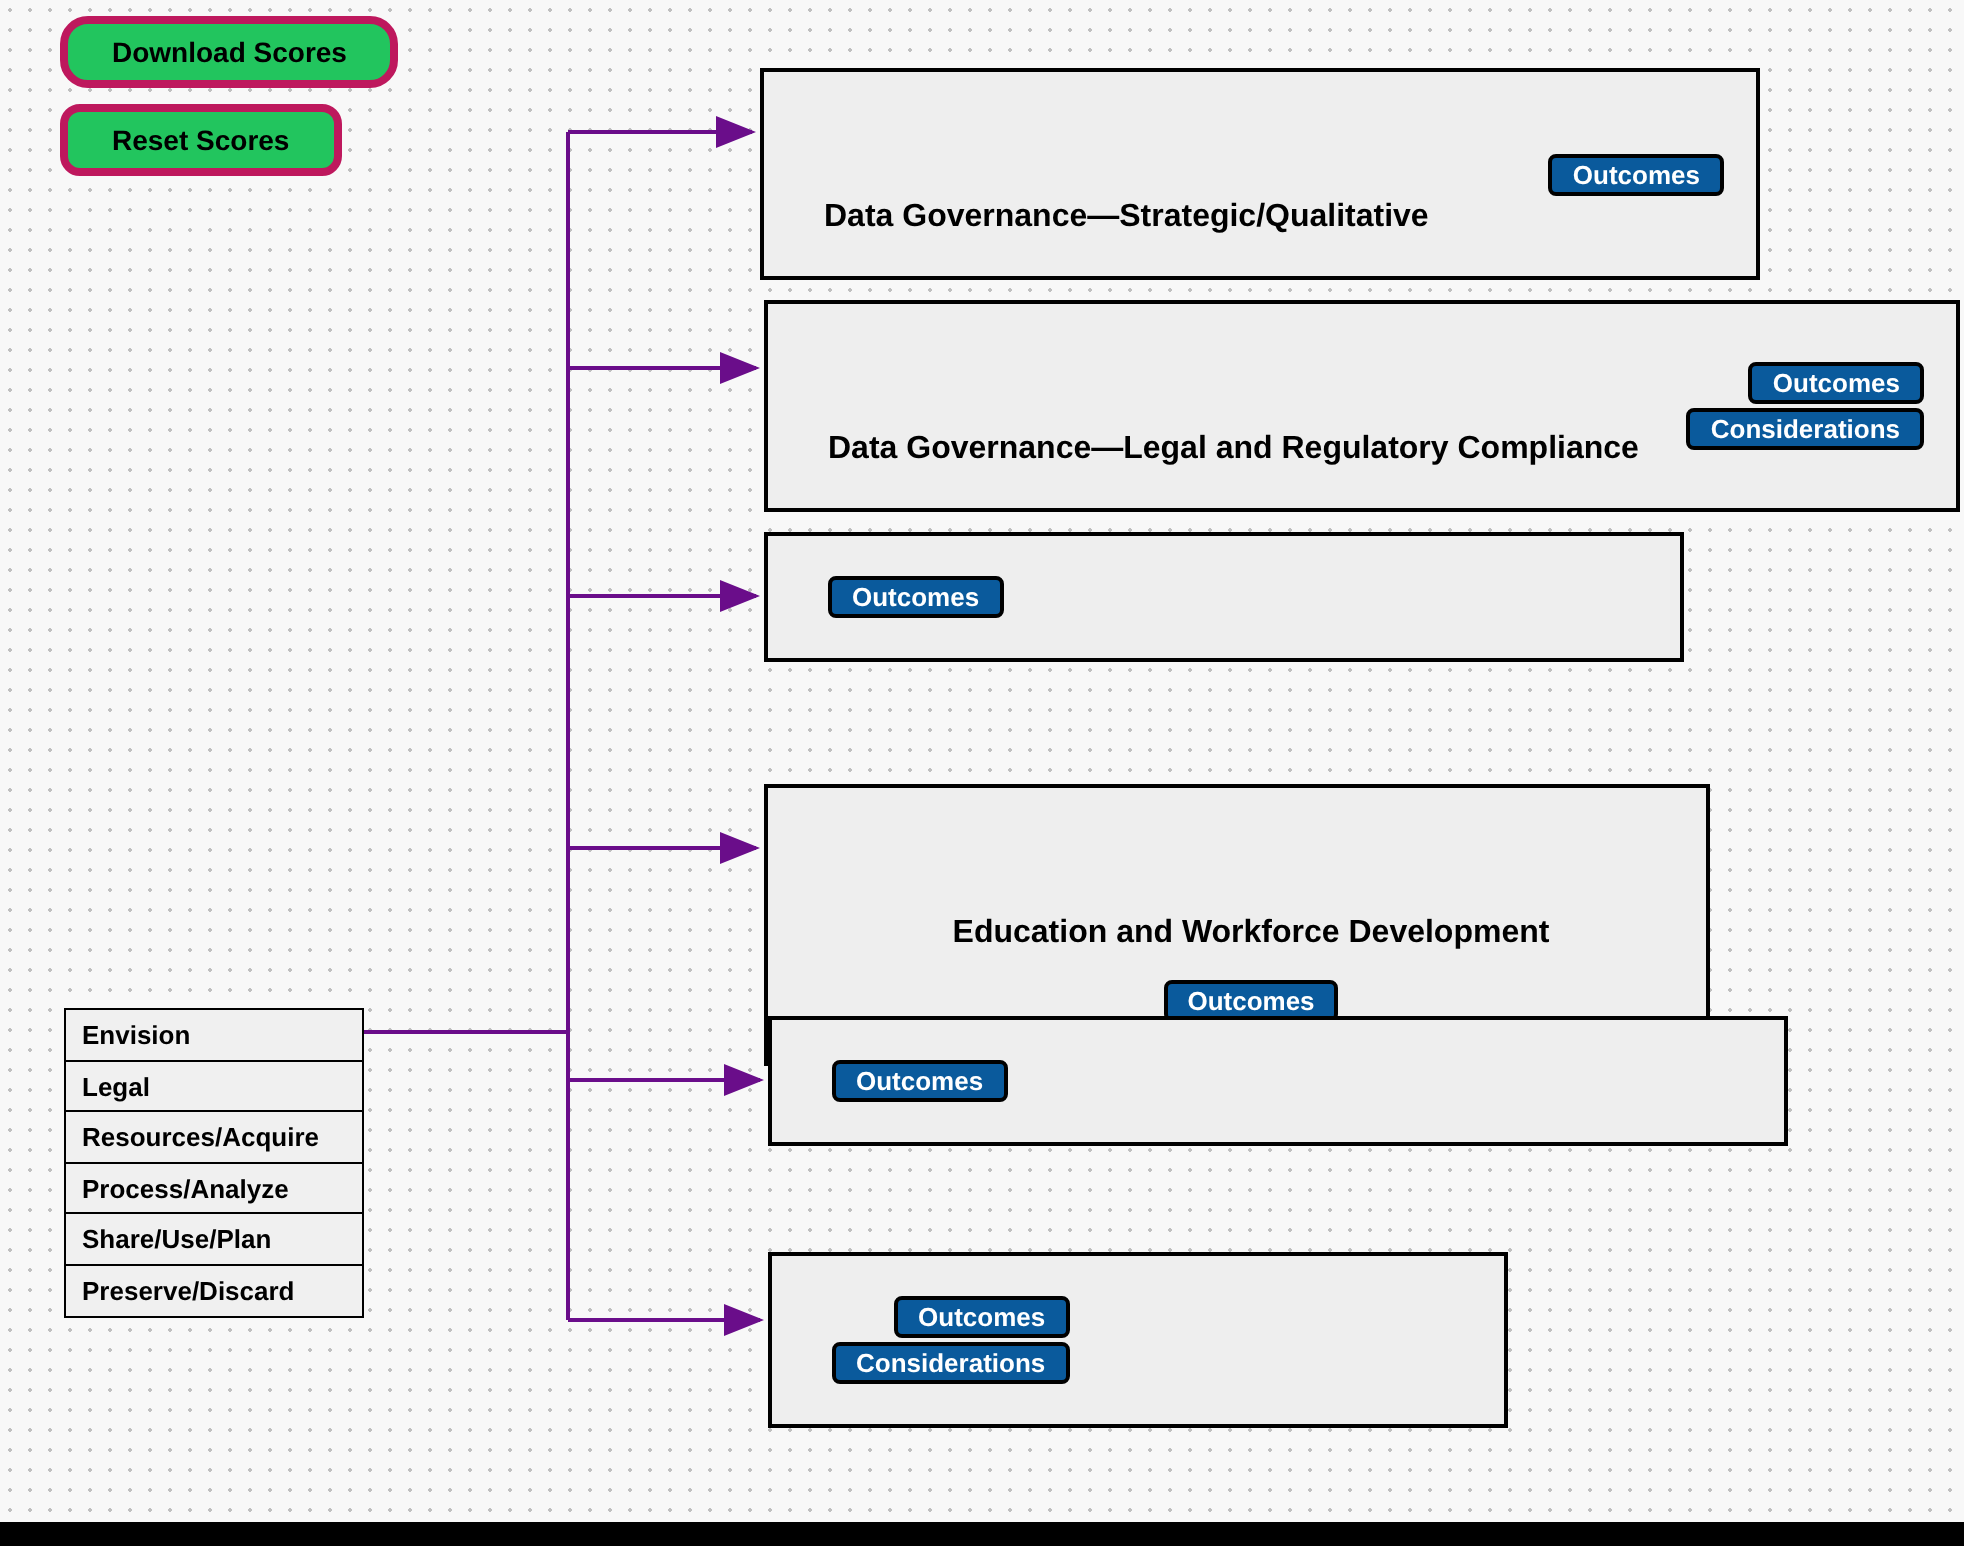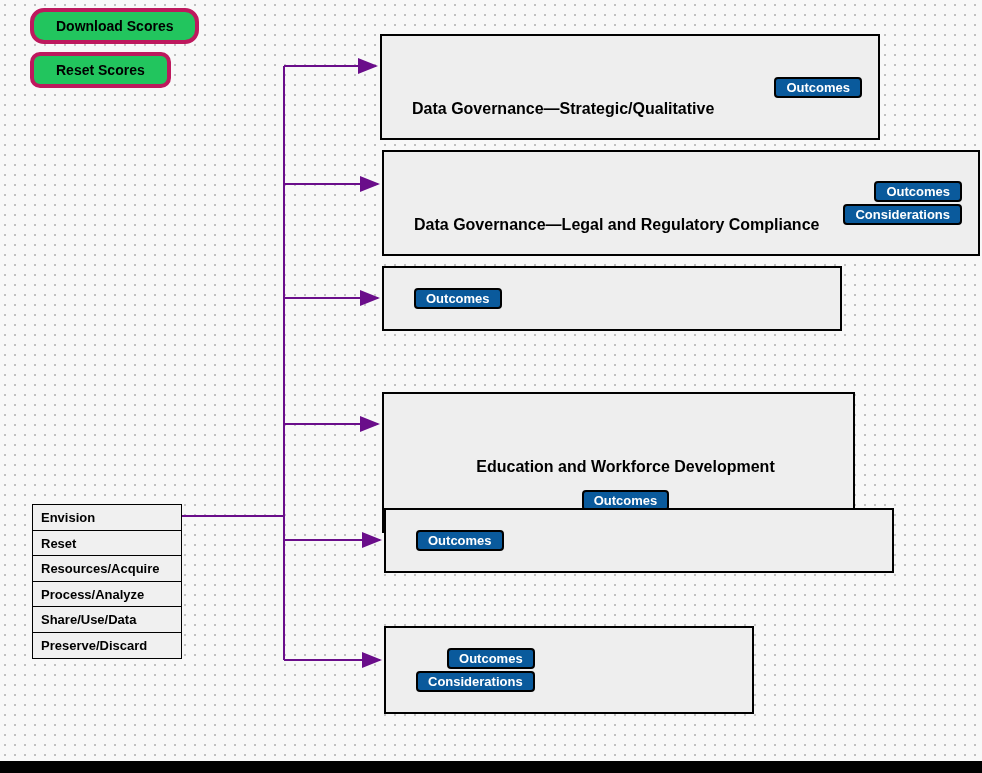--- a/index.html
+++ b/index.html
@@ -94,24 +94,24 @@
 </style>
 </head>
 <body>
 
 <button class="btn-pill" style="left:30px; top:8px;">Download Scores</button>
 
 <button class="btn-pill" style="left:30px; top:52px;border-radius:10px;">Reset Scores</button>
 
 <div class="stages">
   <div class="stage-item">Envision</div>
-  <div class="stage-item">Reset</div>
+  <div class="stage-item">Legal</div>
   <div class="stage-item">Resources/Acquire</div>
   <div class="stage-item">Process/Analyze</div>
-  <div class="stage-item">Share/Use/Data</div>
+  <div class="stage-item">Share/Use/Plan</div>
   <div class="stage-item">Preserve/Discard</div>
 </div>
 
 <div class="node" style="left:380px; top:34px; width:500px;">
   <span class="node-title">Data Governance—Strategic/Qualitative</span>
   <div class="badges">
     <span class="badge">Outcomes</span>
   </div>
 </div>
 

